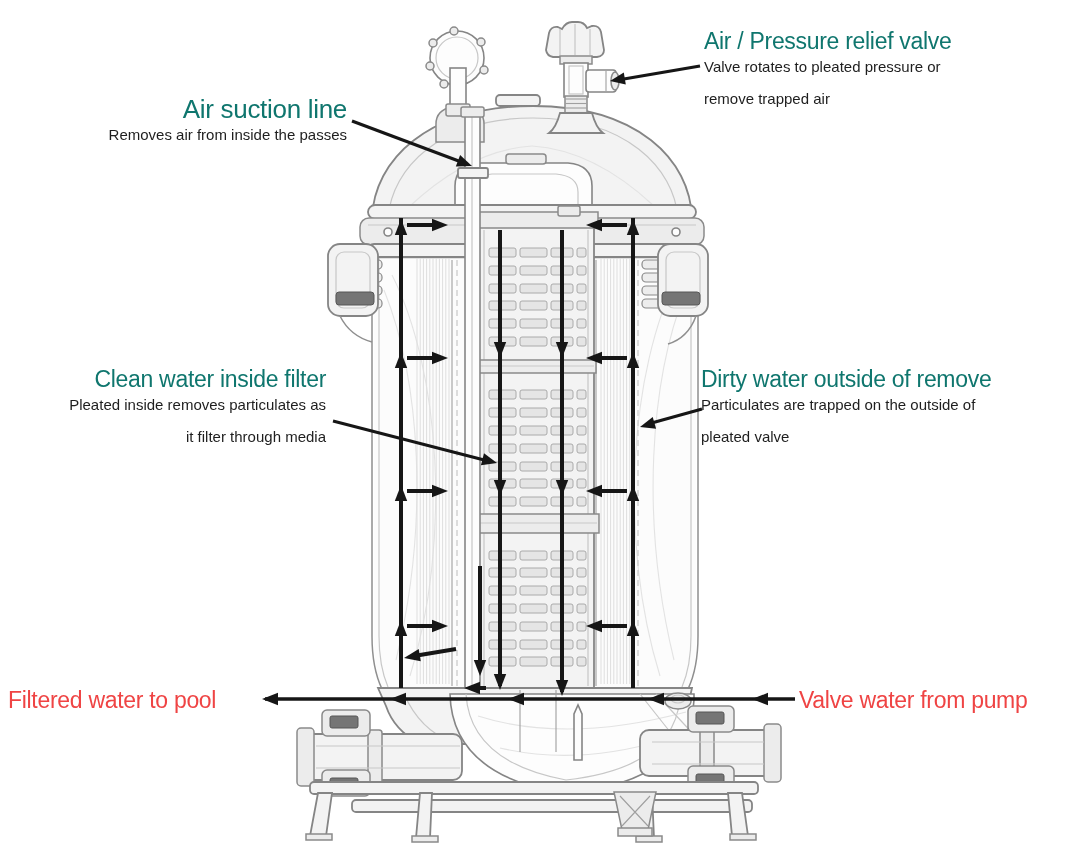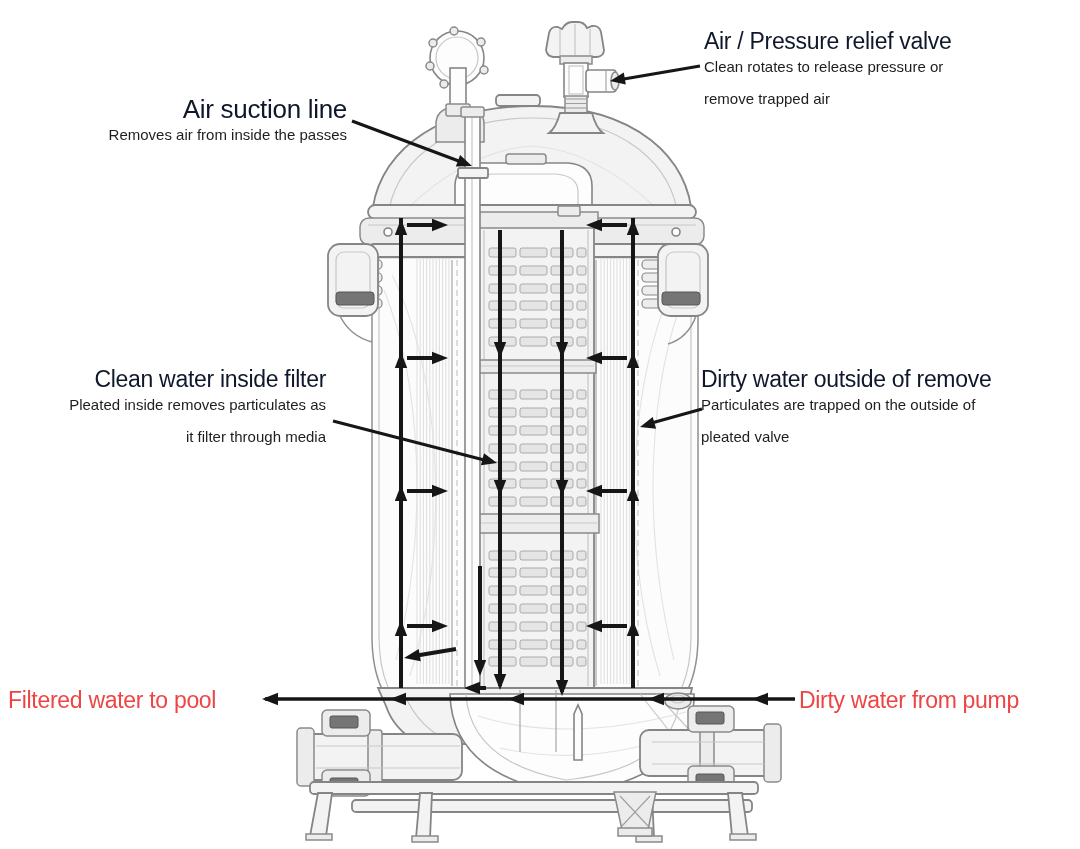--- a/index.html
+++ b/index.html
@@ -1,20 +1,20 @@
 <!DOCTYPE html>
 <html><head>
 <meta charset="utf-8">
 <style>
   html,body{margin:0;padding:0;background:#fff;}
   .stage{position:relative;width:1080px;height:849px;background:#fff;overflow:hidden;
          font-family:"Liberation Sans",sans-serif;color:#1b1b1b;}
   .stage svg{position:absolute;left:0;top:0;}
   .lbl{position:absolute;}
-  .lbl-title{font-size:23px;font-weight:400;letter-spacing:-0.3px;line-height:27px;color:#0f172a;}
+  .lbl-title{font-size:23px;font-weight:400;letter-spacing:-0.3px;line-height:27px;color:#0f766e;}
   .lbl-title.sm{font-size:26px;}
   .lbl-desc{font-size:15px;font-weight:500;line-height:20px;color:#1e1e1e;margin-top:2px;}
   .lbl-desc.tight{margin-top:12px;}
   .big{font-size:23px;font-weight:400;letter-spacing:-0.3px;line-height:26px;color:#ef4444;}
   .ta-r{text-align:right;}
   
   .f-body{fill:#fcfcfc;stroke:none;}
   .f-light{fill:#f3f3f3;stroke:#858585;stroke-width:1.8;}
   .f-white{fill:#fdfdfd;stroke:#858585;stroke-width:1.6;}
   .f-mid{fill:#ececec;stroke:#8a8a8a;stroke-width:1.5;}
@@ -397,21 +397,21 @@
         <polygon points="472,166 455.8,166.5 460.1,154.9" fill="#161616"></polygon>
         <line x1="333" y1="421" x2="488" y2="461" stroke="#161616" stroke-width="3.2"></line>
         <polygon points="497,463 480.9,465.3 484.0,453.3" fill="#161616"></polygon>
         <line x1="702" y1="409" x2="648" y2="424" stroke="#161616" stroke-width="3.2"></line>
         <polygon points="640,427 652.7,416.9 656.1,428.8" fill="#161616"></polygon>
       </g>
 </svg>
 
   <div class="lbl" style="left:704px;top:28px;width:310px;">
     <div class="lbl-title">Air / Pressure relief valve</div>
-    <div class="lbl-desc">Clean rotates to release pressure or</div>
+    <div class="lbl-desc">Valve rotates to pleated pressure or</div>
     <div class="lbl-desc tight">remove trapped air</div>
   </div>
 
   <div class="lbl ta-r" style="left:47px;top:96px;width:300px;">
     <div class="lbl-title sm">Air suction line</div>
     <div class="lbl-desc">Removes air from inside the passes</div>
   </div>
 
   <div class="lbl ta-r" style="left:26px;top:366px;width:300px;">
     <div class="lbl-title">Clean water inside filter</div>
@@ -419,14 +419,14 @@
     <div class="lbl-desc tight">it filter through media</div>
   </div>
 
   <div class="lbl" style="left:701px;top:366px;width:340px;">
     <div class="lbl-title">Dirty water outside of remove</div>
     <div class="lbl-desc">Particulates are trapped on the outside of</div>
     <div class="lbl-desc tight">pleated valve</div>
   </div>
 
   <div class="lbl big" style="left:8px;top:687px;">Filtered water to pool</div>
-  <div class="lbl big" style="left:799px;top:687px;">Dirty water from pump</div>
+  <div class="lbl big" style="left:799px;top:687px;">Valve water from pump</div>
 </div>
 
 </body></html>

